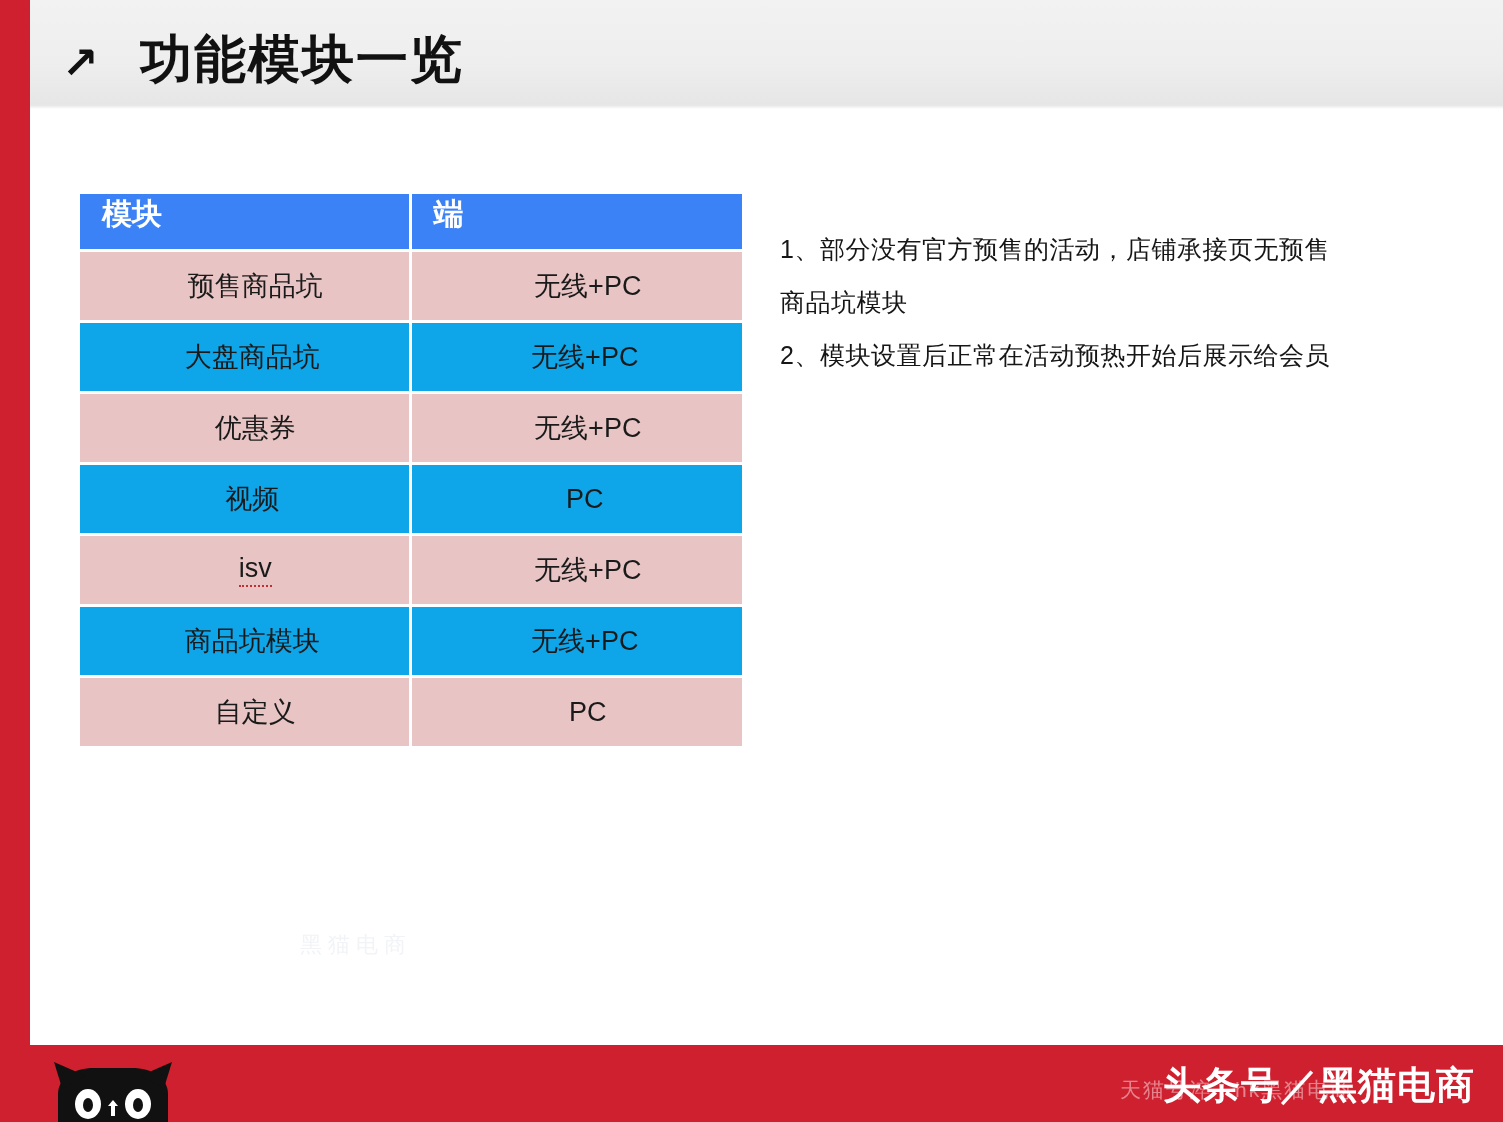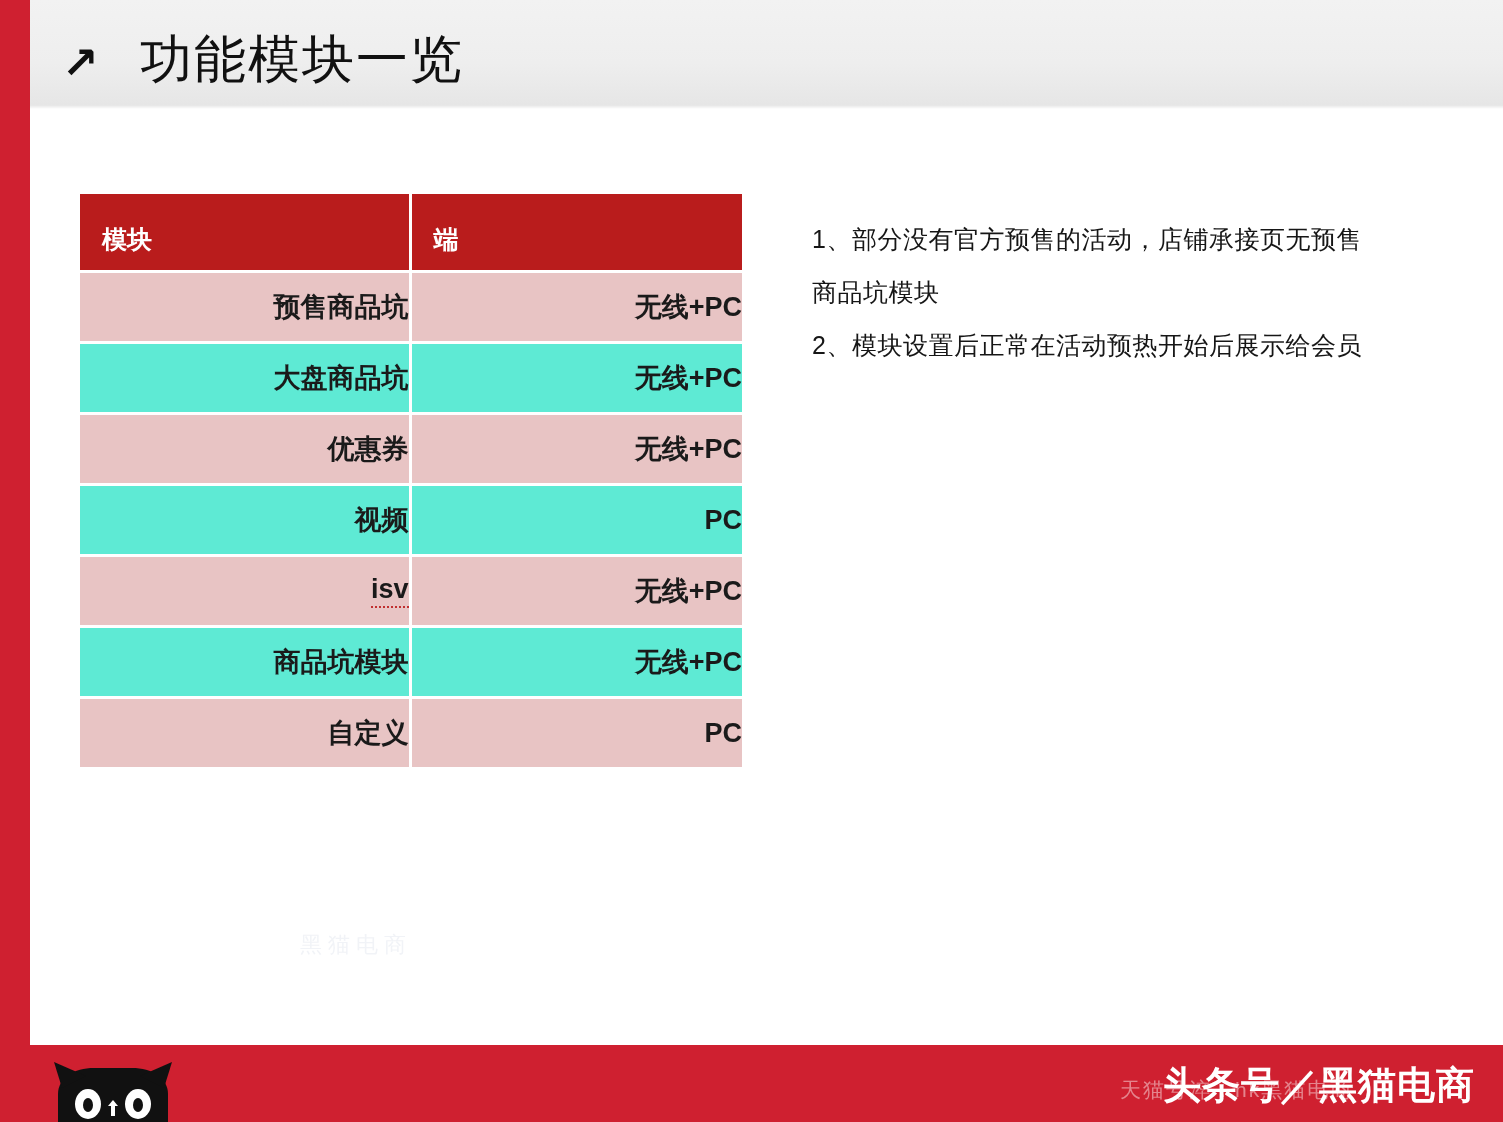--- a/index.html
+++ b/index.html
@@ -61,84 +61,82 @@
     font-family: "DejaVu Sans", sans-serif;
   }
 
   .header-title {
     position: absolute;
     left: 140px;
     top: 27px;
     font-size: 52px;
     line-height: 64px;
     color: #111111;
-    font-weight: normal;
+    font-weight: bold;
     letter-spacing: 2px;
     white-space: nowrap;
   }
 
   
   .table-wrap {
     position: absolute;
     left: 80px;
     top: 194px;
     width: 662px;
   }
   table.mod-table {
     border-collapse: collapse;
     width: 662px;
     table-layout: fixed;
   }
   table.mod-table col.c1 { width: 330px; }
   table.mod-table col.c2 { width: 332px; }
 
   table.mod-table th {
-    background: #b91c1c;
+    background: #3b82f6;
     color: #ffffff;
-    font-size: 25px;
+    font-size: 30px;
     font-weight: bold;
     text-align: left;
-    padding: 29px 0 14px 22px;
+    padding: 0 0 14px 22px;
     height: 32px;
     border-bottom: 3px solid #ffffff;
   }
   table.mod-table th.col2 {
     border-left: 3px solid #ffffff;
   }
 
   table.mod-table td {
     font-size: 27px;
     color: #1a1a1a;
-    text-align: right;
+    text-align: center;
     padding: 16px 0 16px 22px;
     height: 34px;
     border-bottom: 3px solid #ffffff;
     vertical-align: middle;
-    font-weight: bold;
   }
   table.mod-table td.col2 {
     border-left: 3px solid #ffffff;
   }
   tr.row-a td { background: #e8c4c4; }
-  tr.row-b td { background: #5eead4; padding-left: 16px; }
+  tr.row-b td { background: #0ea5e9; padding-left: 16px; }
 
   .isv-cell {
     border-bottom: 2px dotted #c03030;
     display: inline-block;
     padding-bottom: 1px;
     line-height: 1.1;
   }
 
   
   .notes {
     position: absolute;
     left: 780px;
-    top: 216px;
+    top: 226px;
     width: 660px;
-    margin-left: 32px;
   }
   .notes p {
     margin: 0 0 6px 0;
     font-size: 25px;
     line-height: 47px;
     color: #161616;
     letter-spacing: 0.5px;
   }
 
   

